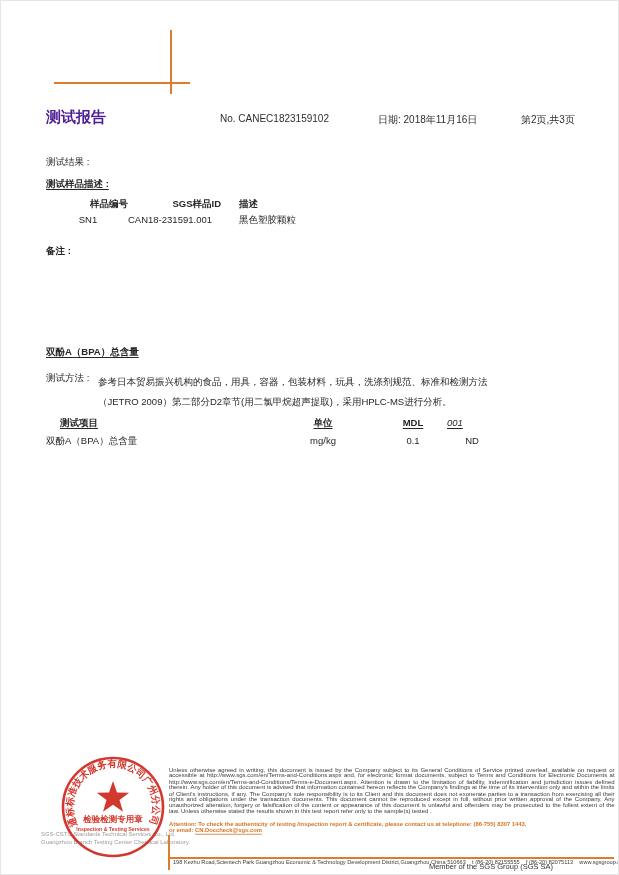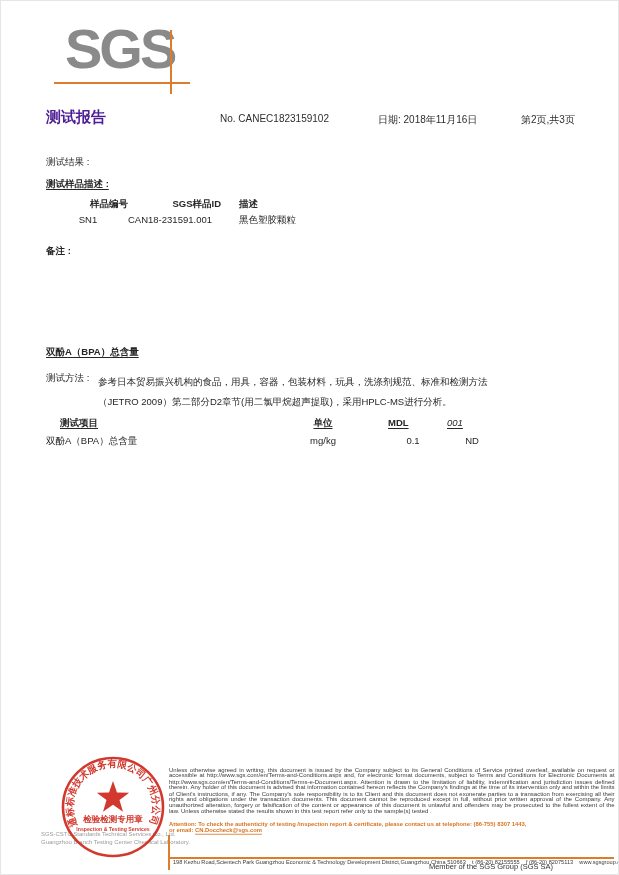--- a/index.html
+++ b/index.html
@@ -40,21 +40,21 @@
   .remarks-label { left:45px; top:244px; }
   .remarks { left:95px; top:262px; line-height:19px; }
 
   .bpa-title { left:45px; top:345px; }
   .method-label { left:45px; top:371px; }
   .method-text { left:97px; top:371px; width:420px; line-height:19.5px; }
 
   
   .rt-h1 { left:59px;  top:416px; }
   .rt-h2 { left:294px; top:416px; width:56px; text-align:center; }
-  .rt-h3 { left:387px; top:416px; width:50px; }
+  .rt-h3 { left:387px; top:416px; width:50px; text-align:center; }
   .rt-h4 { left:446px; top:416px; width:50px; font-style:italic; }
   .rt-c1 { left:45px;  top:434px; }
   .rt-c2 { left:294px; top:434px; width:56px; text-align:center; }
   .rt-c3 { left:387px; top:434px; width:50px; text-align:center; }
   .rt-c4 { left:446px; top:434px; width:50px; text-align:center; }
 
   
   .stamp { left:56px; top:752px; z-index:3; opacity:.93; }
   .lab-name { left:40px; top:829px; width:190px; transform:scale(.85); transform-origin:top left;
               font-size:7px; line-height:10px; color:#9b9b9b; z-index:1; }
@@ -66,21 +66,20 @@
           font-size:7px; line-height:12px; color:#3c3c3c; white-space:pre; }
   .foot-vline { left:167px; top:834px; width:1.5px; height:35px; background:#dd7c2a; z-index:2; }
   .foot-hline { left:167px; top:856px; width:446px; height:1.5px; background:#dd7c2a; z-index:2; }
   .member { left:380px; top:861px; width:220px; text-align:center; font-size:7.5px; color:#333; }
 </style>
 </head>
 <body>
 
 <div class="page">
 
-  <div class="abs logo-text">SGS</div>
   <div class="abs logo-hline"></div>
   <div class="abs logo-vline"></div>
 
   <div class="abs doc-title">测试报告</div>
   <div class="abs hdr-small report-no">No. CANEC1823159102</div>
   <div class="abs hdr-small report-date">日期: 2018年11月16日</div>
   <div class="abs hdr-small page-info">第2页,共3页</div>
 
   <div class="abs body-text results-label">测试结果 :</div>
   <div class="abs body-text bold uline sample-desc-title">测试样品描述 :</div>

